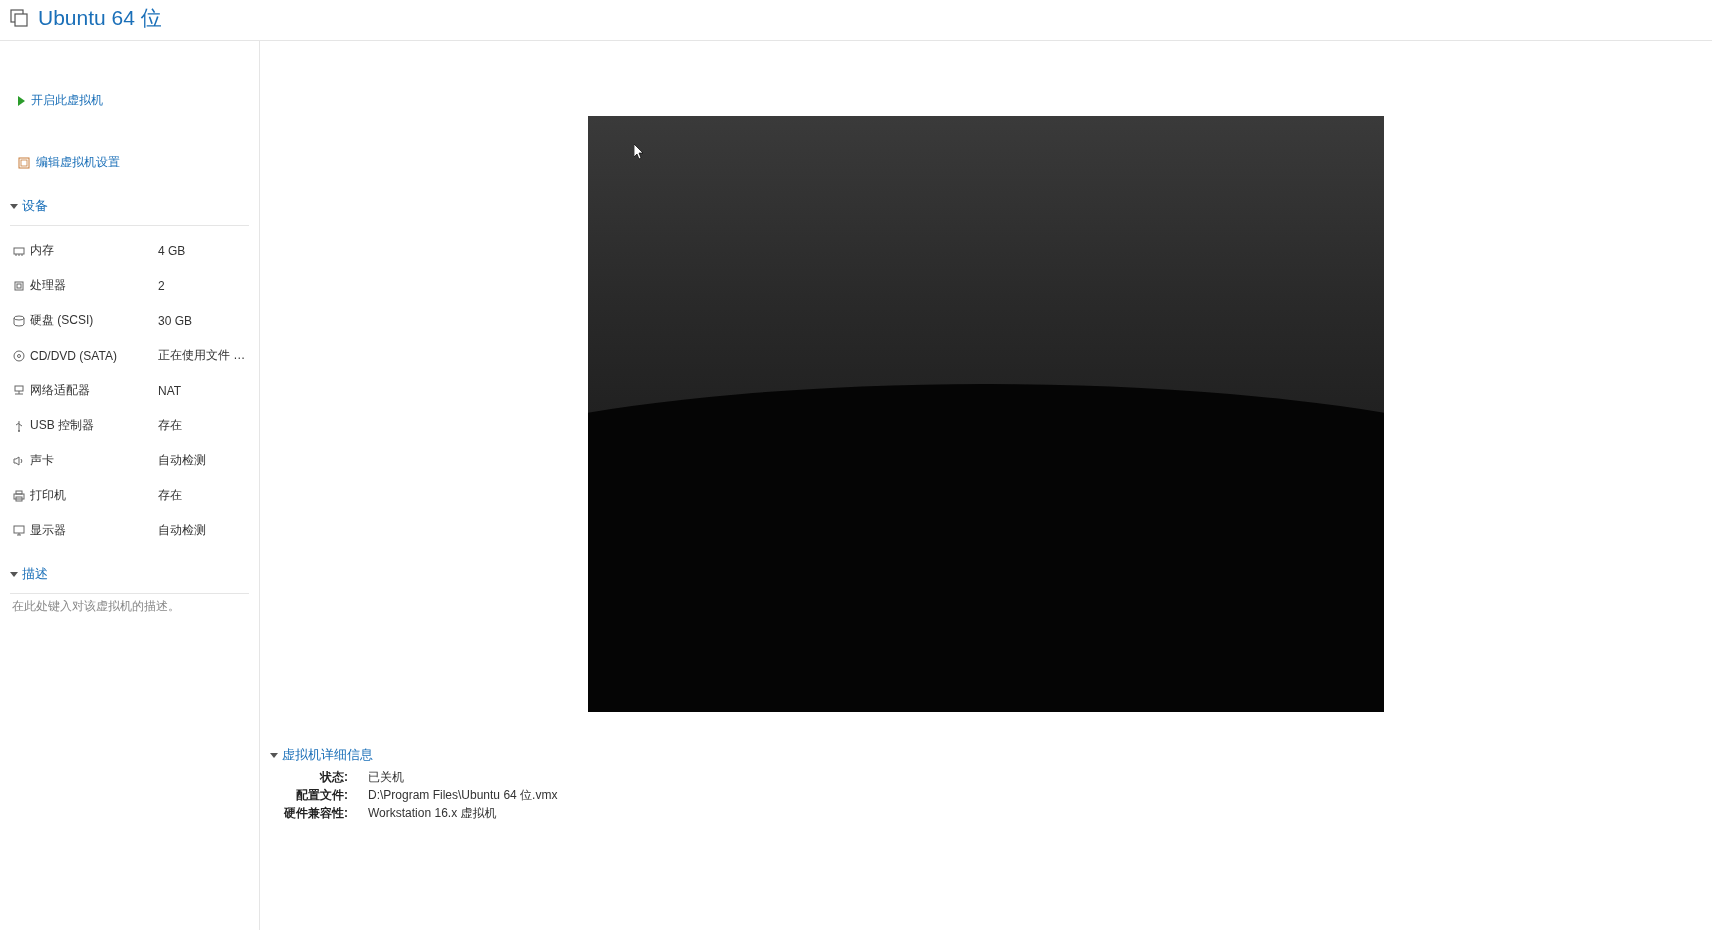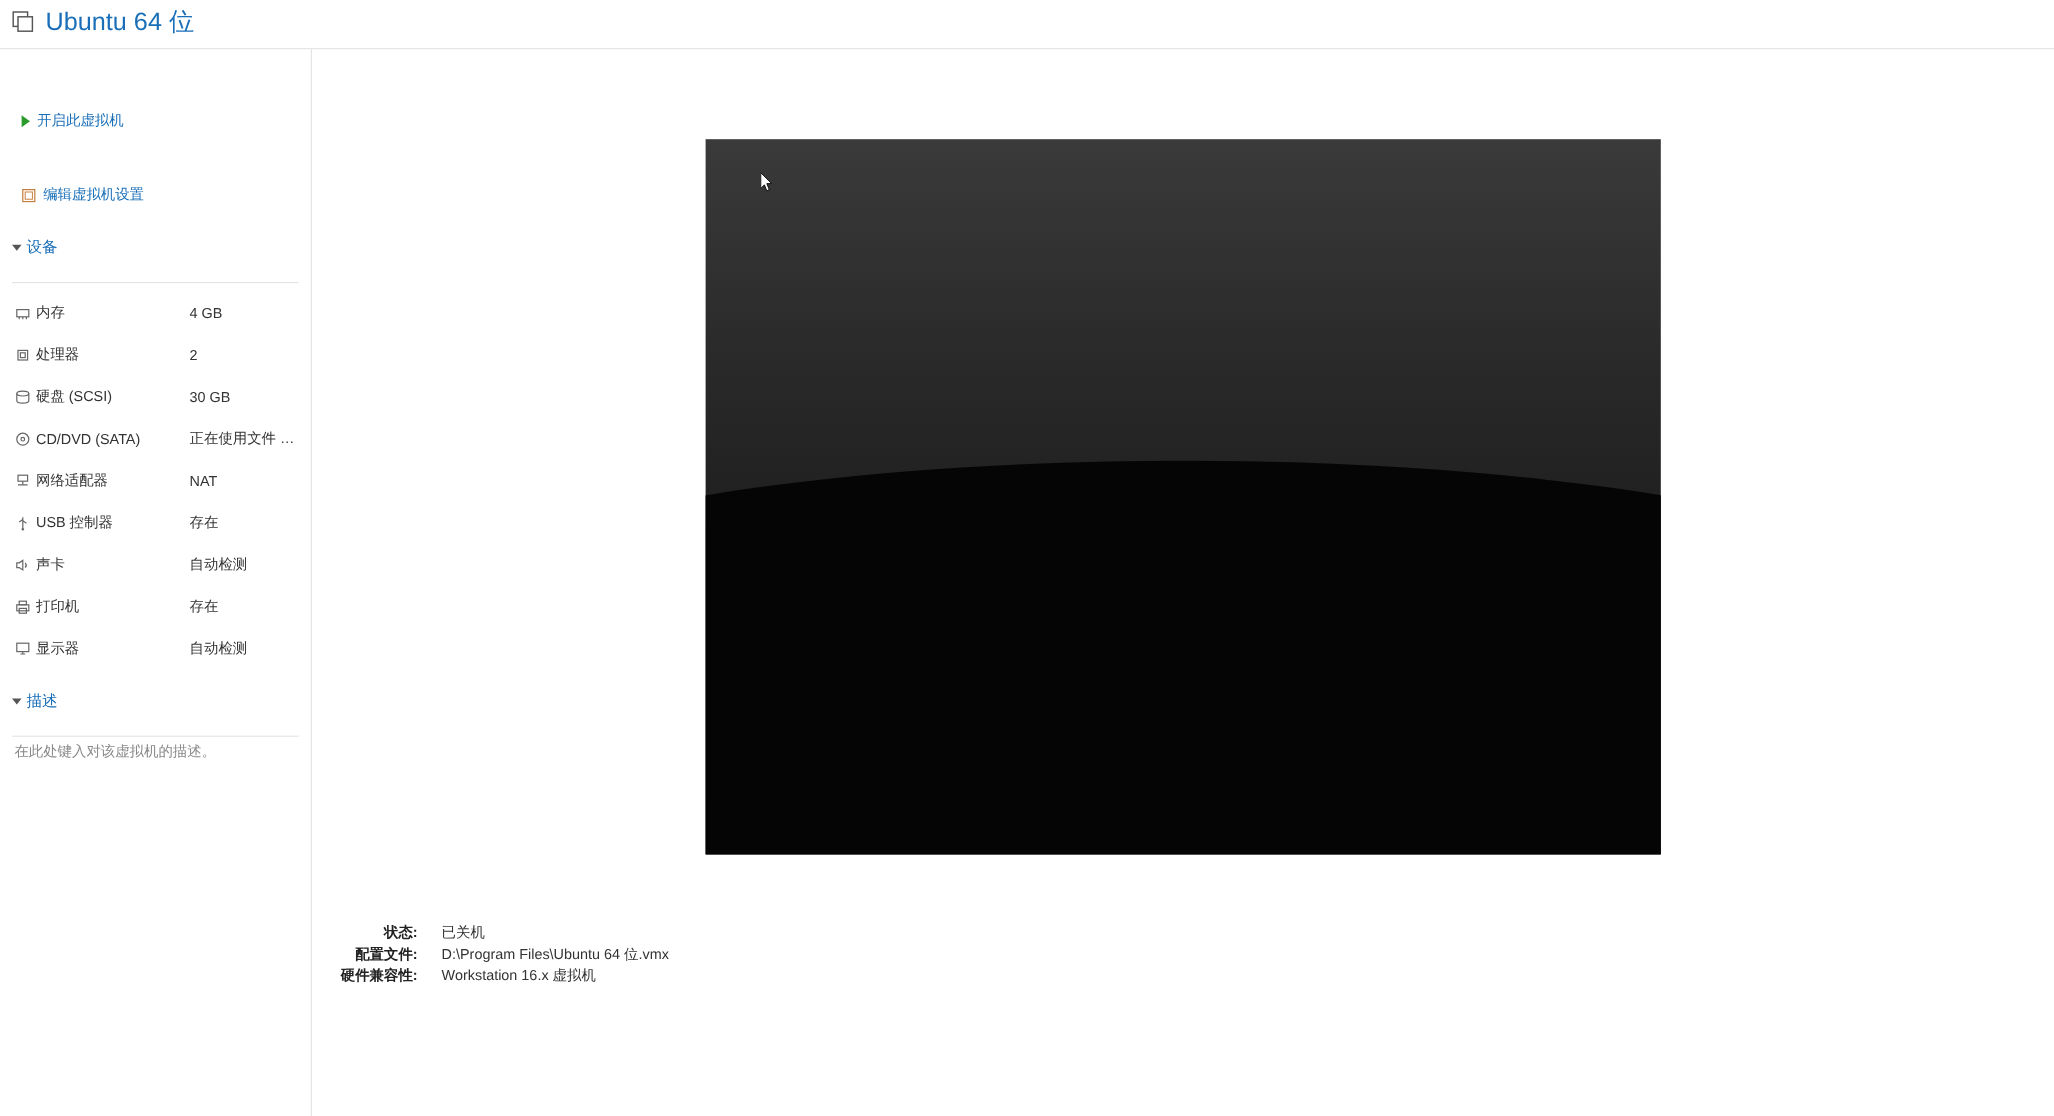--- a/index.html
+++ b/index.html
@@ -64,21 +64,21 @@
     .section {
       margin-top: 24px;
     }
     .section-header {
       display: flex;
       align-items: center;
       gap: 4px;
       color: #1a6fb8;
       font-size: 13px;
       border-bottom: 1px solid #e5e5e5;
-      padding-bottom: 20px;
+      padding-bottom: 10px;
       cursor: pointer;
     }
     .triangle-down {
       width: 0; height: 0;
       border-left: 4px solid transparent;
       border-right: 4px solid transparent;
       border-top: 5px solid #555;
     }
     .device-row {
       display: flex;
@@ -330,20 +330,24 @@
 
     <div class="vm-screen">
       <span class="vm-cursor">
         <svg width="12" height="16" viewBox="0 0 12 16">
           <path d="M0 0 L0 13 L3 10 L5 15 L7 14 L5 9 L9 9 Z" fill="#fff" stroke="#000" stroke-width="0.7"></path>
         </svg>
       </span>
     </div>
 
     <div class="details-panel">
+      <div class="details-header">
+        <span class="triangle-down"></span>
+        <span>虚拟机详细信息</span>
+      </div>
       <div id="details-list">
           <div class="details-row">
             <span class="details-label">状态:</span>
             <span class="details-value">已关机</span>
           </div>
           <div class="details-row">
             <span class="details-label">配置文件:</span>
             <span class="details-value">D:\Program Files\Ubuntu 64 位.vmx</span>
           </div>
           <div class="details-row">

